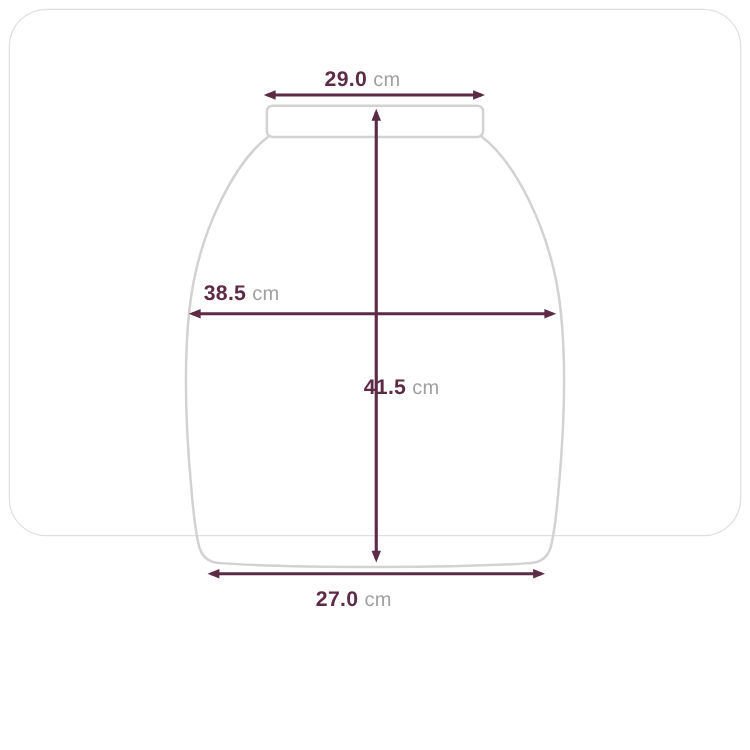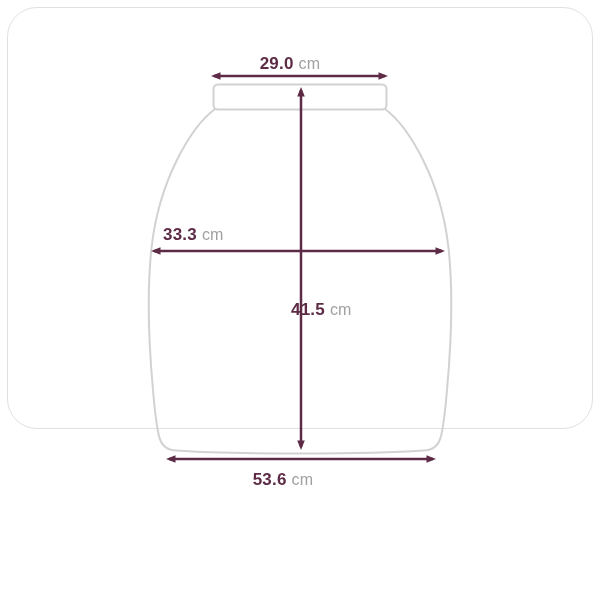--- a/index.html
+++ b/index.html
@@ -114,24 +114,24 @@
       <polygon points="166,459 175.5,455.2 175.5,462.8"></polygon>
       <polygon points="436,459 426.5,455.2 426.5,462.8"></polygon>
     </g>
   </svg>
 
   <div class="dim-label label-top">
     <span class="val">29.0</span><span class="unit">cm</span>
   </div>
 
   <div class="dim-label label-middle">
-    <span class="val">33.3</span><span class="unit">cm</span>
+    <span class="val">38.5</span><span class="unit">cm</span>
   </div>
 
   <div class="dim-label label-length">
     <span class="val">41.5</span><span class="unit">cm</span>
   </div>
 
   <div class="dim-label label-bottom">
-    <span class="val">53.6</span><span class="unit">cm</span>
+    <span class="val">27.0</span><span class="unit">cm</span>
   </div>
 
 </div>
 
 </body></html>

